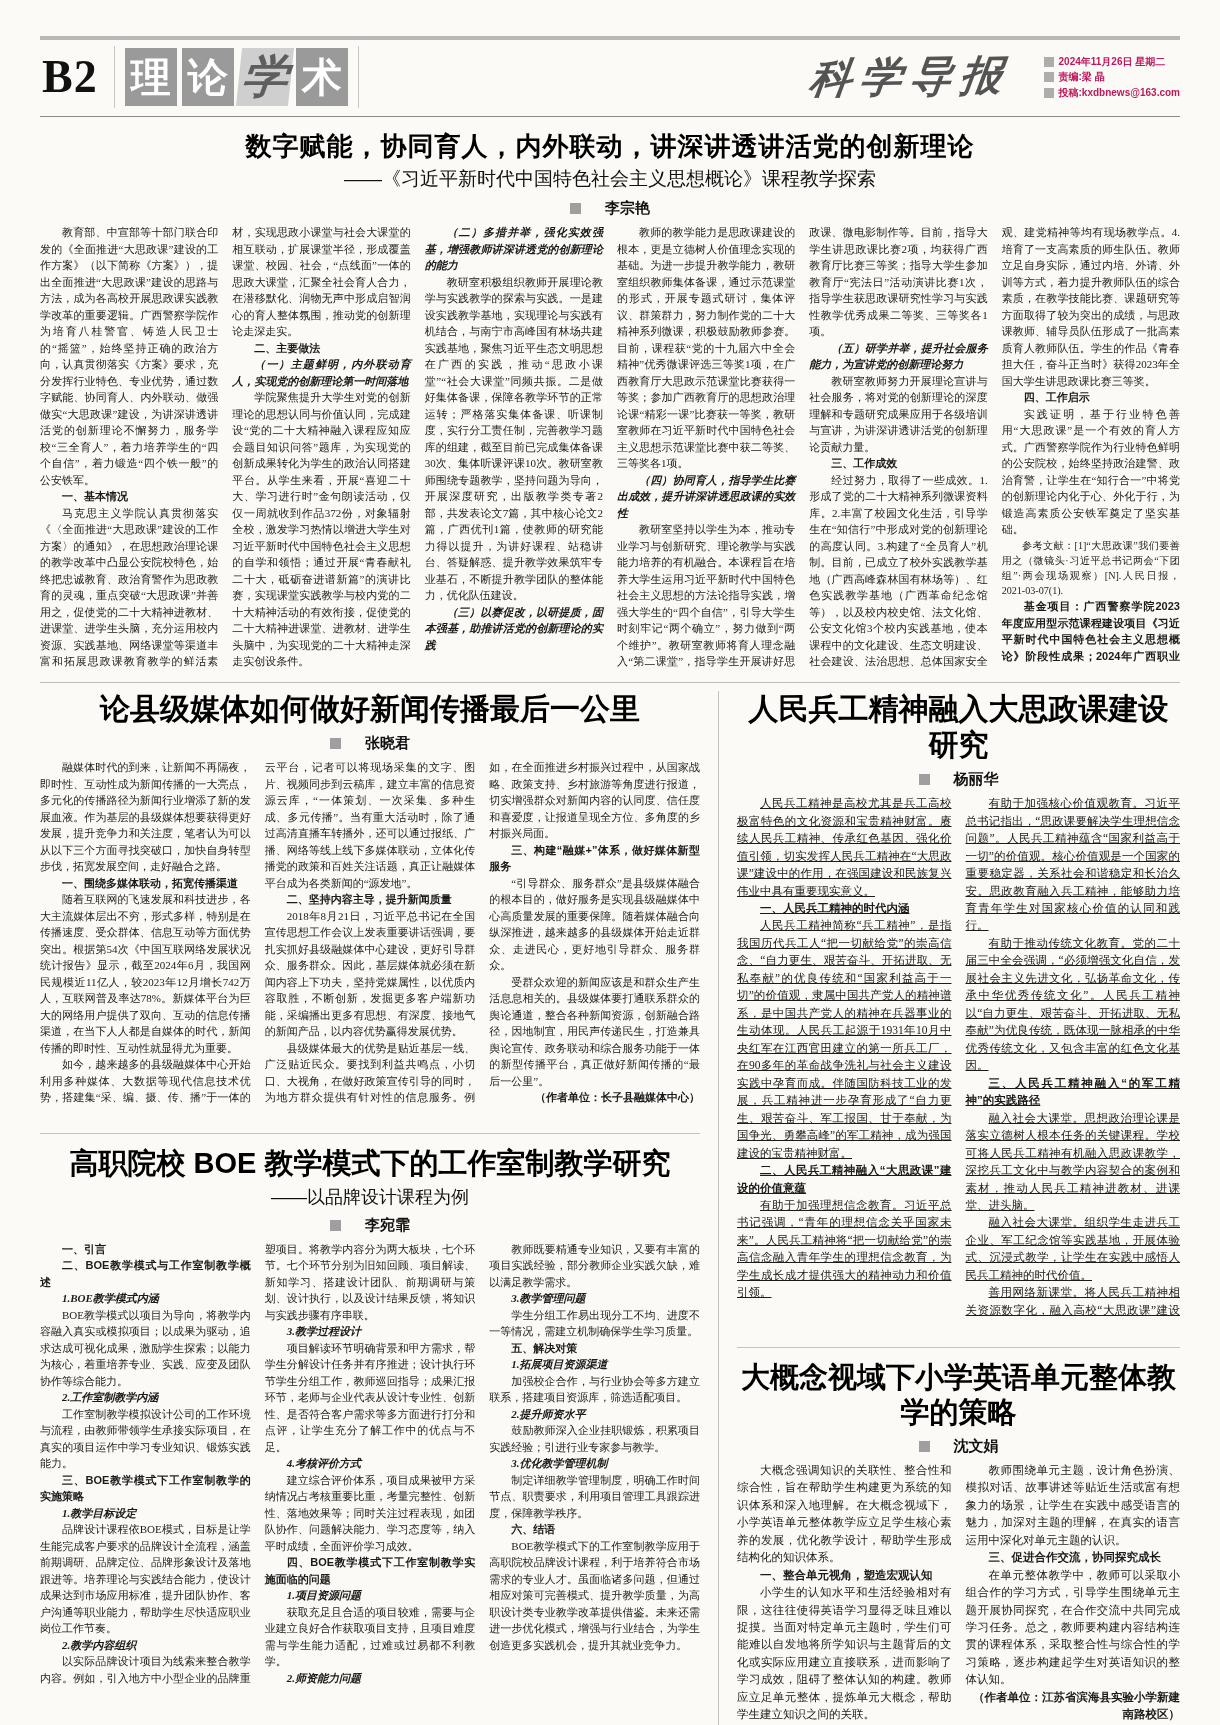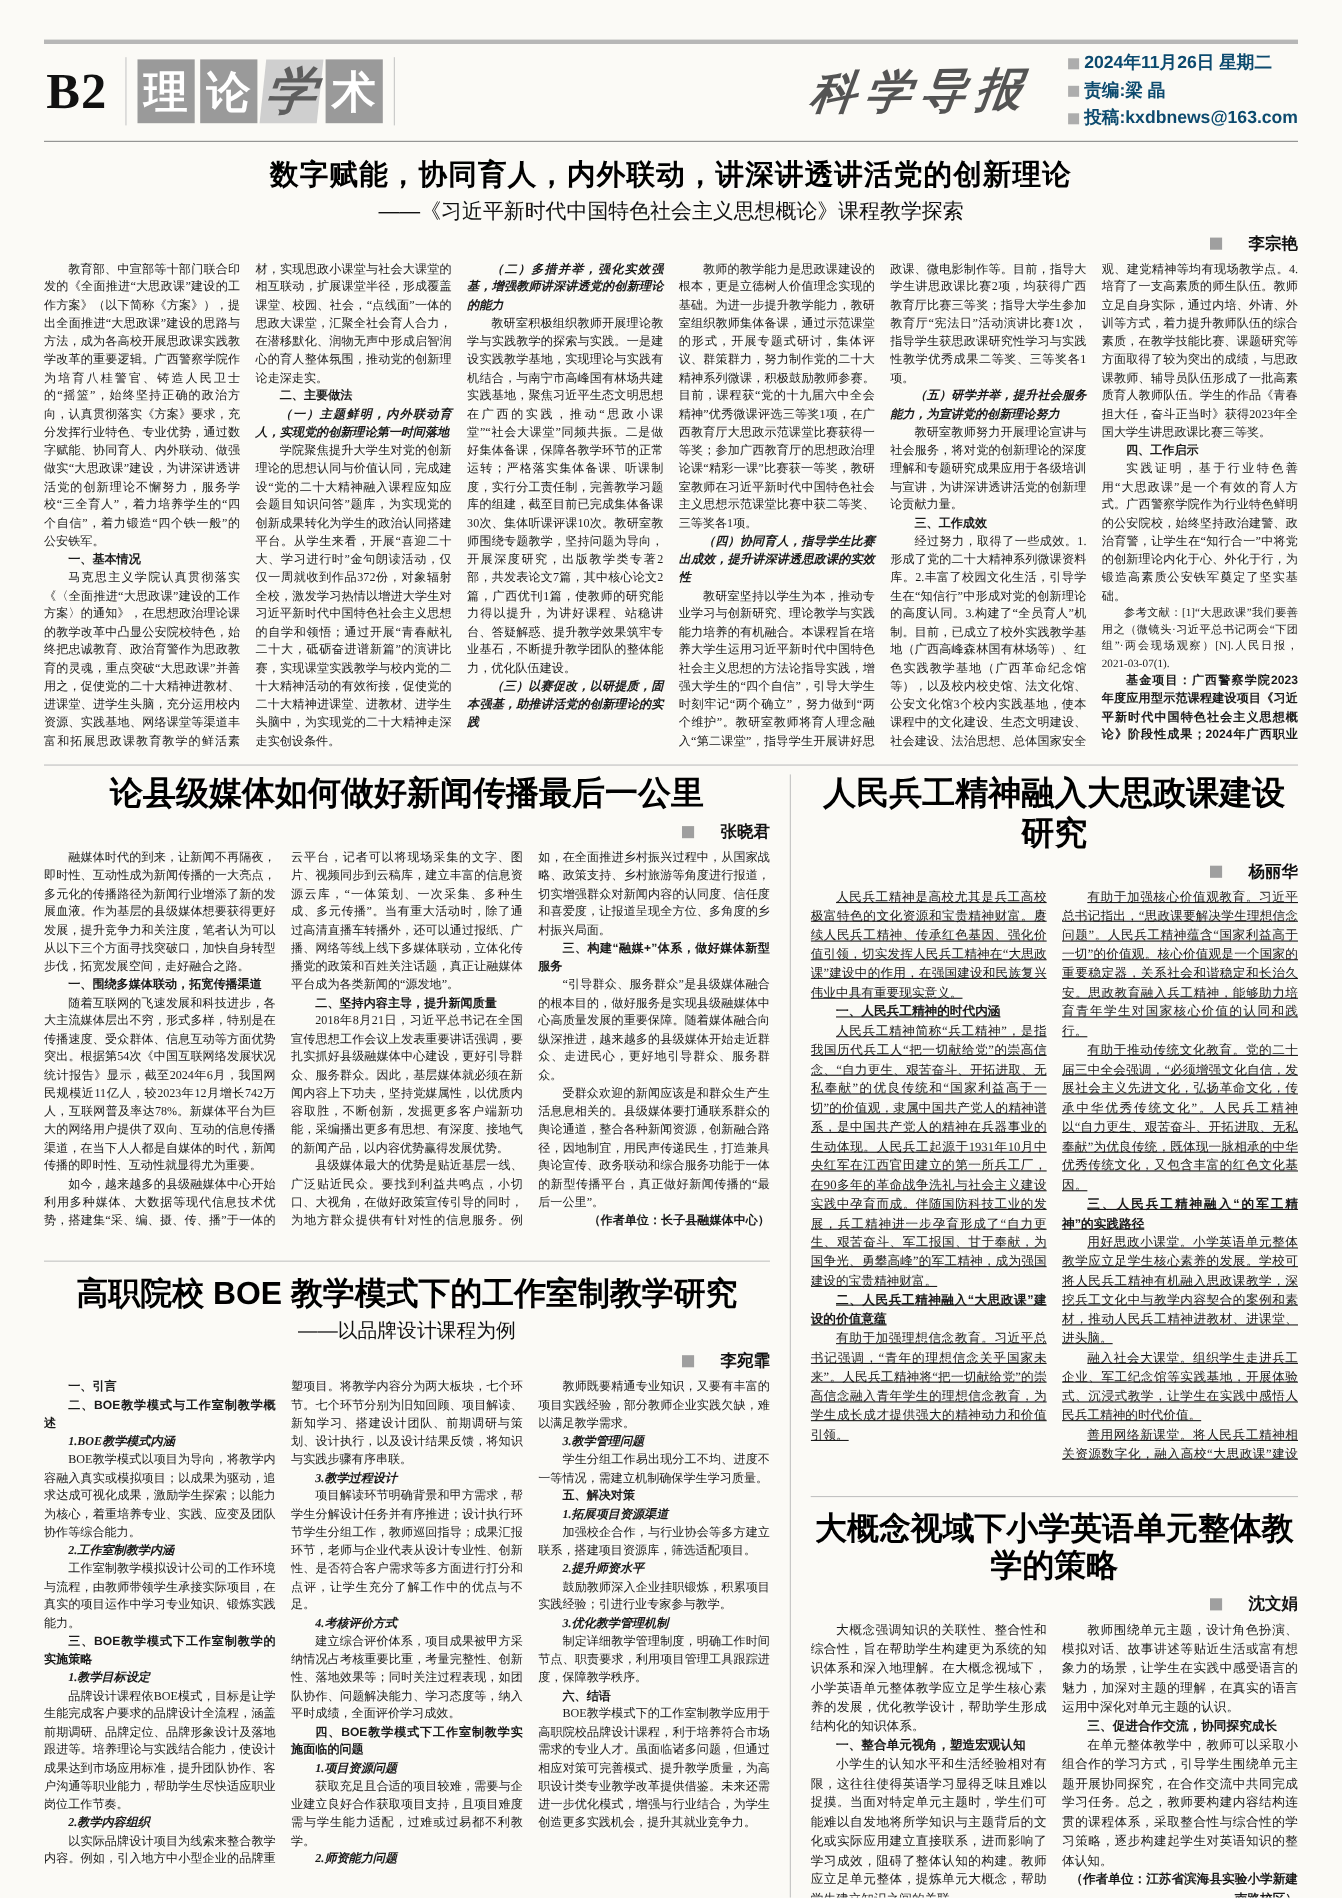--- a/index.html
+++ b/index.html
@@ -36,37 +36,37 @@
     font-family:"Liberation Serif","DejaVu Serif",serif;
     font-style:italic;font-size:46px;transform:skew(-6deg);
   }
   .head-right{margin-left:auto;display:flex;align-items:center;gap:34px;}
   .masthead{
     font-family:"Liberation Serif","DejaVu Serif",serif;
     font-style:italic;font-weight:bold;font-size:42px;color:#545454;
     letter-spacing:8px;transform:skew(-8deg) rotate(-1deg);
     white-space:nowrap;
   }
-  .meta-block{font-family:"Liberation Sans","DejaVu Sans",sans-serif;font-size:16px;color:#0c4a6e;line-height:1.55;font-weight:bold;}
+  .meta-block{font-family:"Liberation Sans","DejaVu Sans",sans-serif;font-size:10px;color:#be185d;line-height:1.55;font-weight:bold;}
   .meta-line{display:flex;align-items:center;gap:5px;white-space:nowrap;}
   .meta-sq{width:10px;height:10px;background:#adadad;display:inline-block;flex:0 0 auto;}
   
   .content{padding:0 40px;}
   .art-title{
     font-family:"Liberation Sans","DejaVu Sans",sans-serif;font-weight:bold;
     text-align:center;color:#000;margin:0;line-height:1.2;
   }
   .art-subtitle{
     font-family:"Liberation Sans","DejaVu Sans",sans-serif;
     text-align:center;color:#111;margin:4px 0 0 0;font-weight:normal;
   }
   .byline{
     text-align:center;font-family:"Liberation Sans","DejaVu Sans",sans-serif;
     font-weight:bold;font-size:15px;margin:7px 0 6px 0;color:#111;
-    display:flex;align-items:center;justify-content:flex-end;gap:24px;
+    display:flex;align-items:center;justify-content:center;gap:24px;
   }
   .byline .sq{width:11px;height:11px;background:#9f9f9f;display:inline-block;}
   .art-body{
     text-align:justify;
     column-gap:14px;
     overflow:hidden;
   }
   .art-body p{margin:0;padding:0;}
   .t-p{text-indent:2em;}
   .t-h{font-family:"Liberation Sans","DejaVu Sans",sans-serif;font-weight:bold;text-indent:2em;}
@@ -238,21 +238,21 @@
       </div>
       <div class="art-body">
           <p class="t-p">人民兵工精神是高校尤其是兵工高校极富特色的文化资源和宝贵精神财富。赓续人民兵工精神、传承红色基因、强化价值引领，切实发挥人民兵工精神在“大思政课”建设中的作用，在强国建设和民族复兴伟业中具有重要现实意义。</p>
           <p class="t-h">一、人民兵工精神的时代内涵</p>
           <p class="t-p">人民兵工精神简称“兵工精神”，是指我国历代兵工人“把一切献给党”的崇高信念、“自力更生、艰苦奋斗、开拓进取、无私奉献”的优良传统和“国家利益高于一切”的价值观，隶属中国共产党人的精神谱系，是中国共产党人的精神在兵器事业的生动体现。人民兵工起源于1931年10月中央红军在江西官田建立的第一所兵工厂，在90多年的革命战争洗礼与社会主义建设实践中孕育而成。伴随国防科技工业的发展，兵工精神进一步孕育形成了“自力更生、艰苦奋斗、军工报国、甘于奉献，为国争光、勇攀高峰”的军工精神，成为强国建设的宝贵精神财富。</p>
           <p class="t-h">二、人民兵工精神融入“大思政课”建设的价值意蕴</p>
           <p class="t-p">有助于加强理想信念教育。习近平总书记强调，“青年的理想信念关乎国家未来”。人民兵工精神将“把一切献给党”的崇高信念融入青年学生的理想信念教育，为学生成长成才提供强大的精神动力和价值引领。</p>
           <p class="t-p">有助于加强核心价值观教育。习近平总书记指出，“思政课要解决学生理想信念问题”。人民兵工精神蕴含“国家利益高于一切”的价值观。核心价值观是一个国家的重要稳定器，关系社会和谐稳定和长治久安。思政教育融入兵工精神，能够助力培育青年学生对国家核心价值的认同和践行。</p>
           <p class="t-p">有助于推动传统文化教育。党的二十届三中全会强调，“必须增强文化自信，发展社会主义先进文化，弘扬革命文化，传承中华优秀传统文化”。人民兵工精神以“自力更生、艰苦奋斗、开拓进取、无私奉献”为优良传统，既体现一脉相承的中华优秀传统文化，又包含丰富的红色文化基因。</p>
           <p class="t-h">三、人民兵工精神融入“的军工精神”的实践路径</p>
-          <p class="t-p">用好思政小课堂。小学英语单元整体教学应立足学生核心素养的发展。学校可将人民兵工精神有机融入思政课教学，深挖兵工文化中与教学内容契合的案例和素材，推动人民兵工精神进教材、进课堂、进头脑。</p>
+          <p class="t-p">融入社会大课堂。思想政治理论课是落实立德树人根本任务的关键课程。学校可将人民兵工精神有机融入思政课教学，深挖兵工文化中与教学内容契合的案例和素材，推动人民兵工精神进教材、进课堂、进头脑。</p>
           <p class="t-p">融入社会大课堂。组织学生走进兵工企业、军工纪念馆等实践基地，开展体验式、沉浸式教学，让学生在实践中感悟人民兵工精神的时代价值。</p>
           <p class="t-p">善用网络新课堂。将人民兵工精神相关资源数字化，融入高校“大思政课”建设当中。借助3D、4D、VR、AR等前沿科学技术，打破时间和空间壁垒，向学生立体化展示广大兵工人的青春和智慧，尤其是兵工人从“兵器制造”向“兵器智造”“兵器创造”奋斗历程，激励青年学生在强国建设和民族复兴的伟业中勇担时代使命。</p>
         </div>
     </section>
 
     <hr class="art-rule">
 
     <section id="art5">
       <h1 class="art-title">大概念视域下小学英语单元整体教学的策略</h1>
       <div class="byline">

